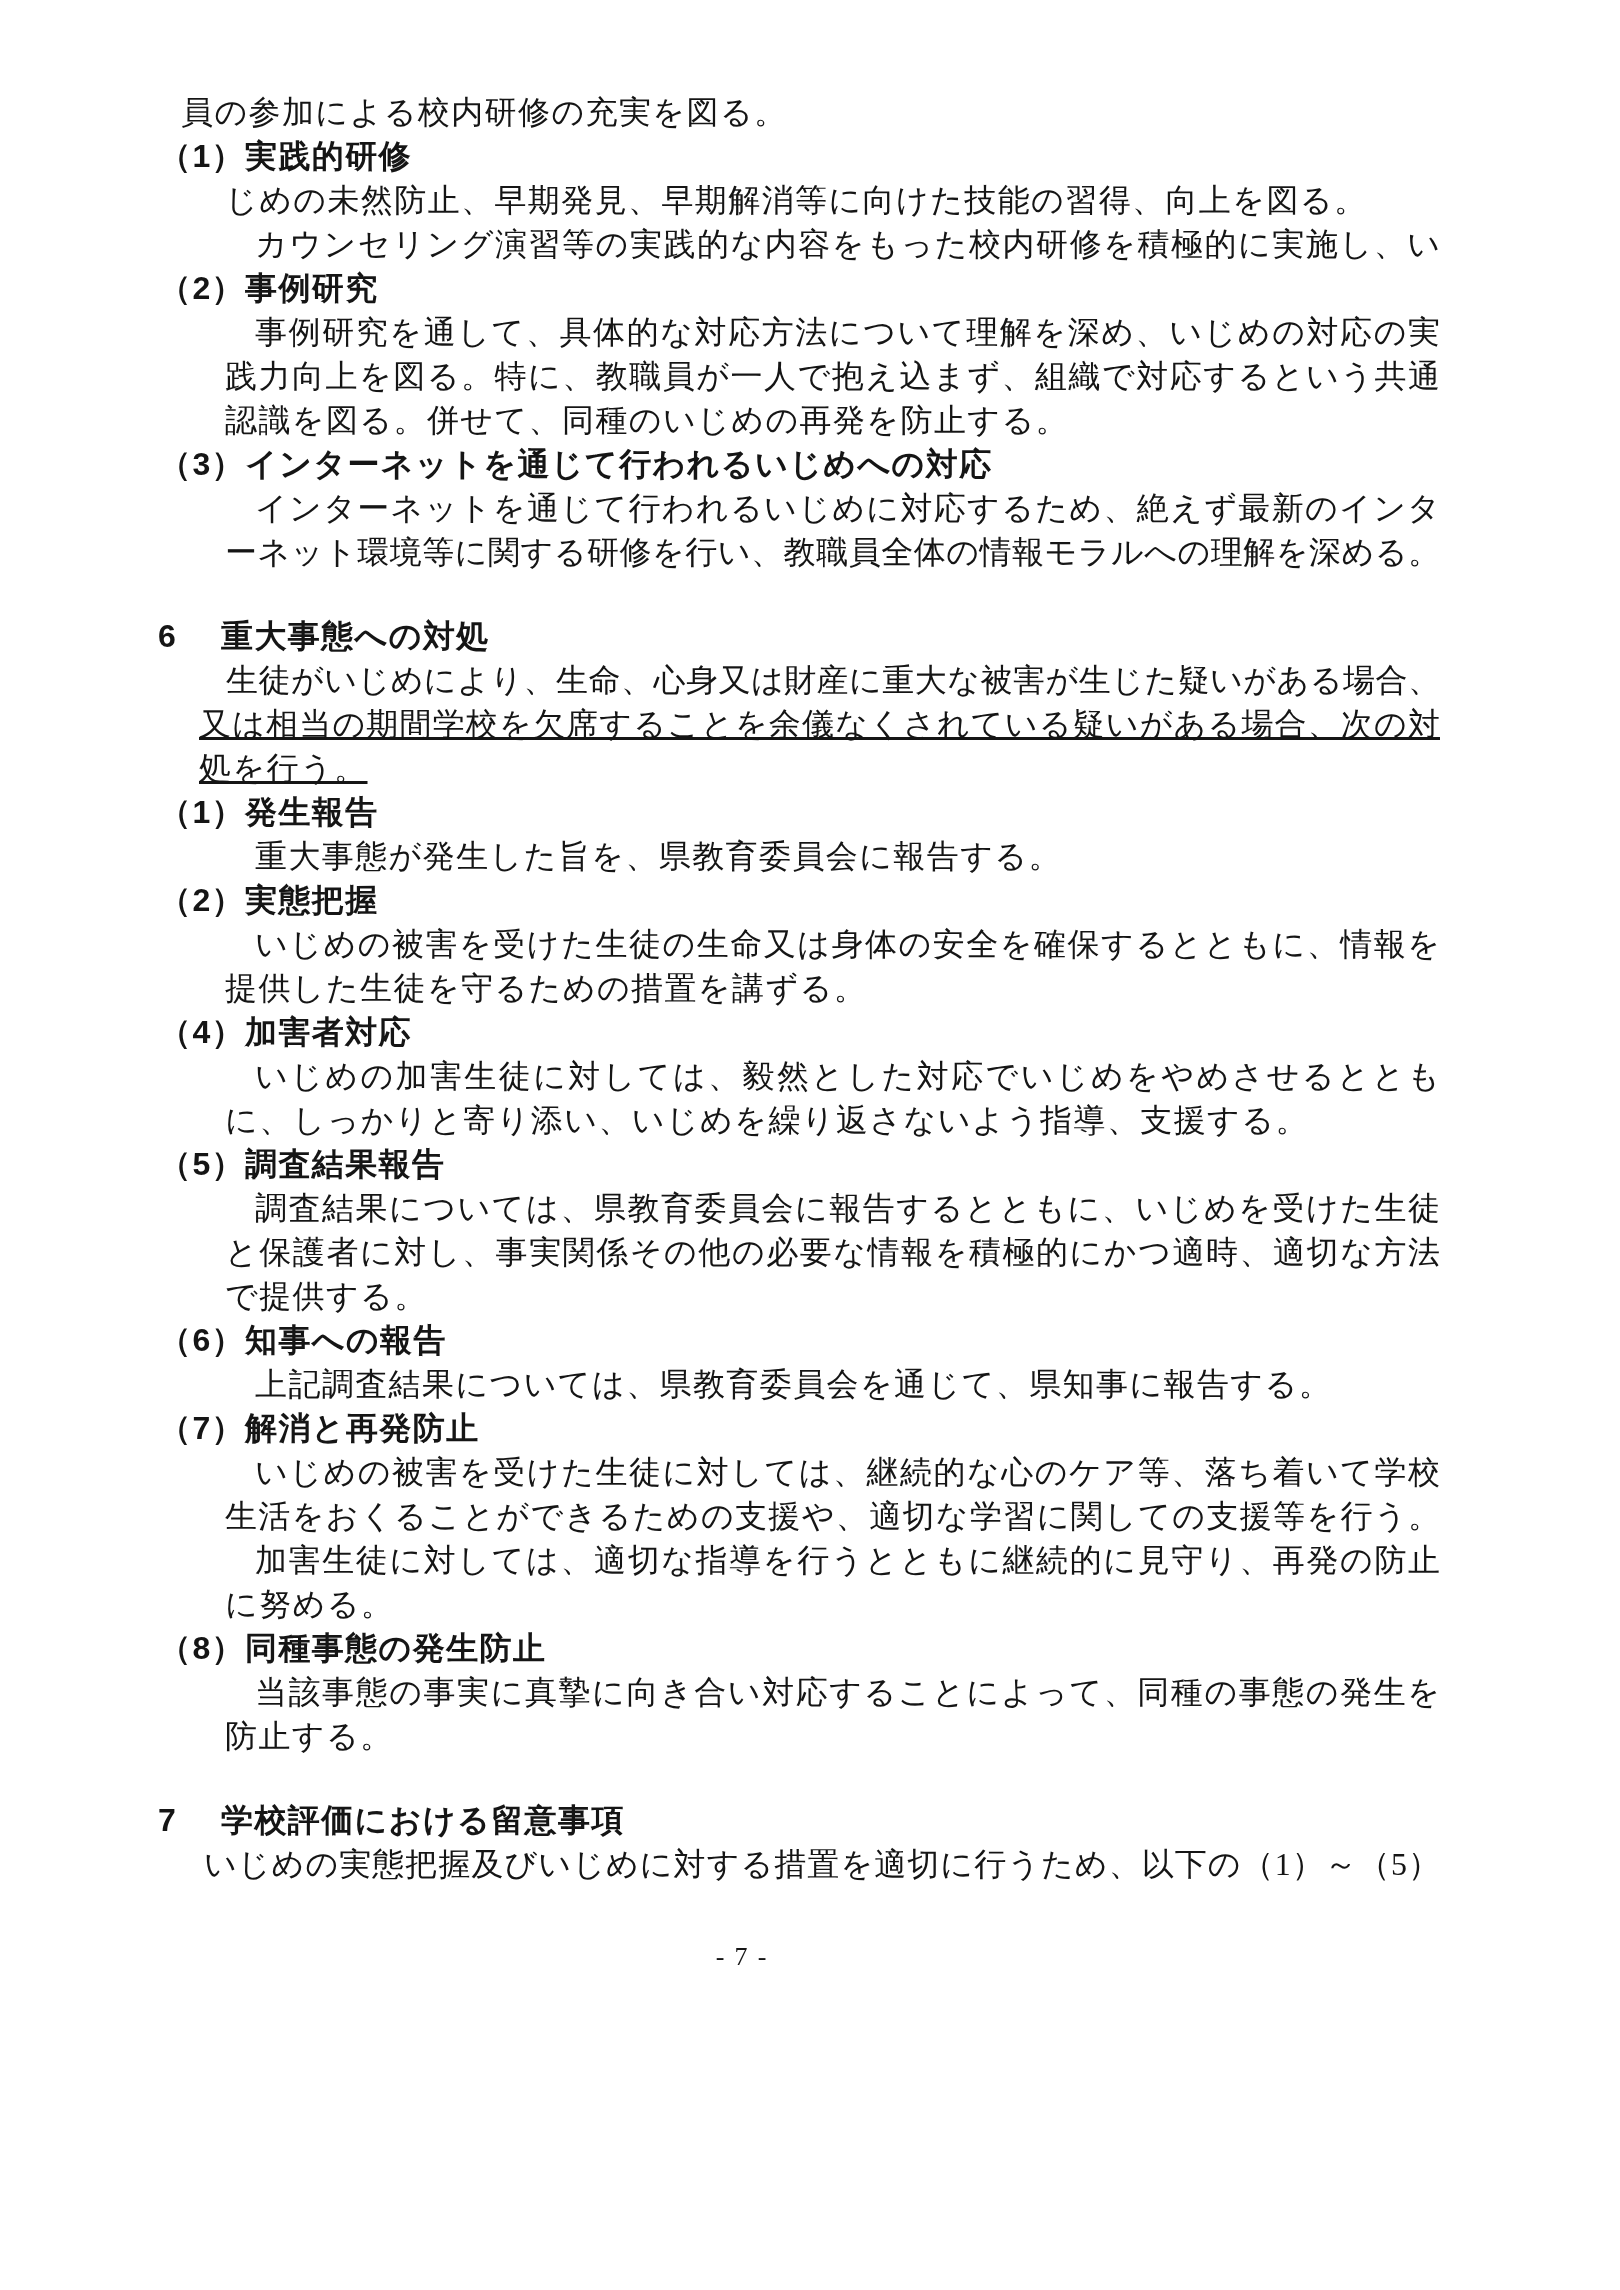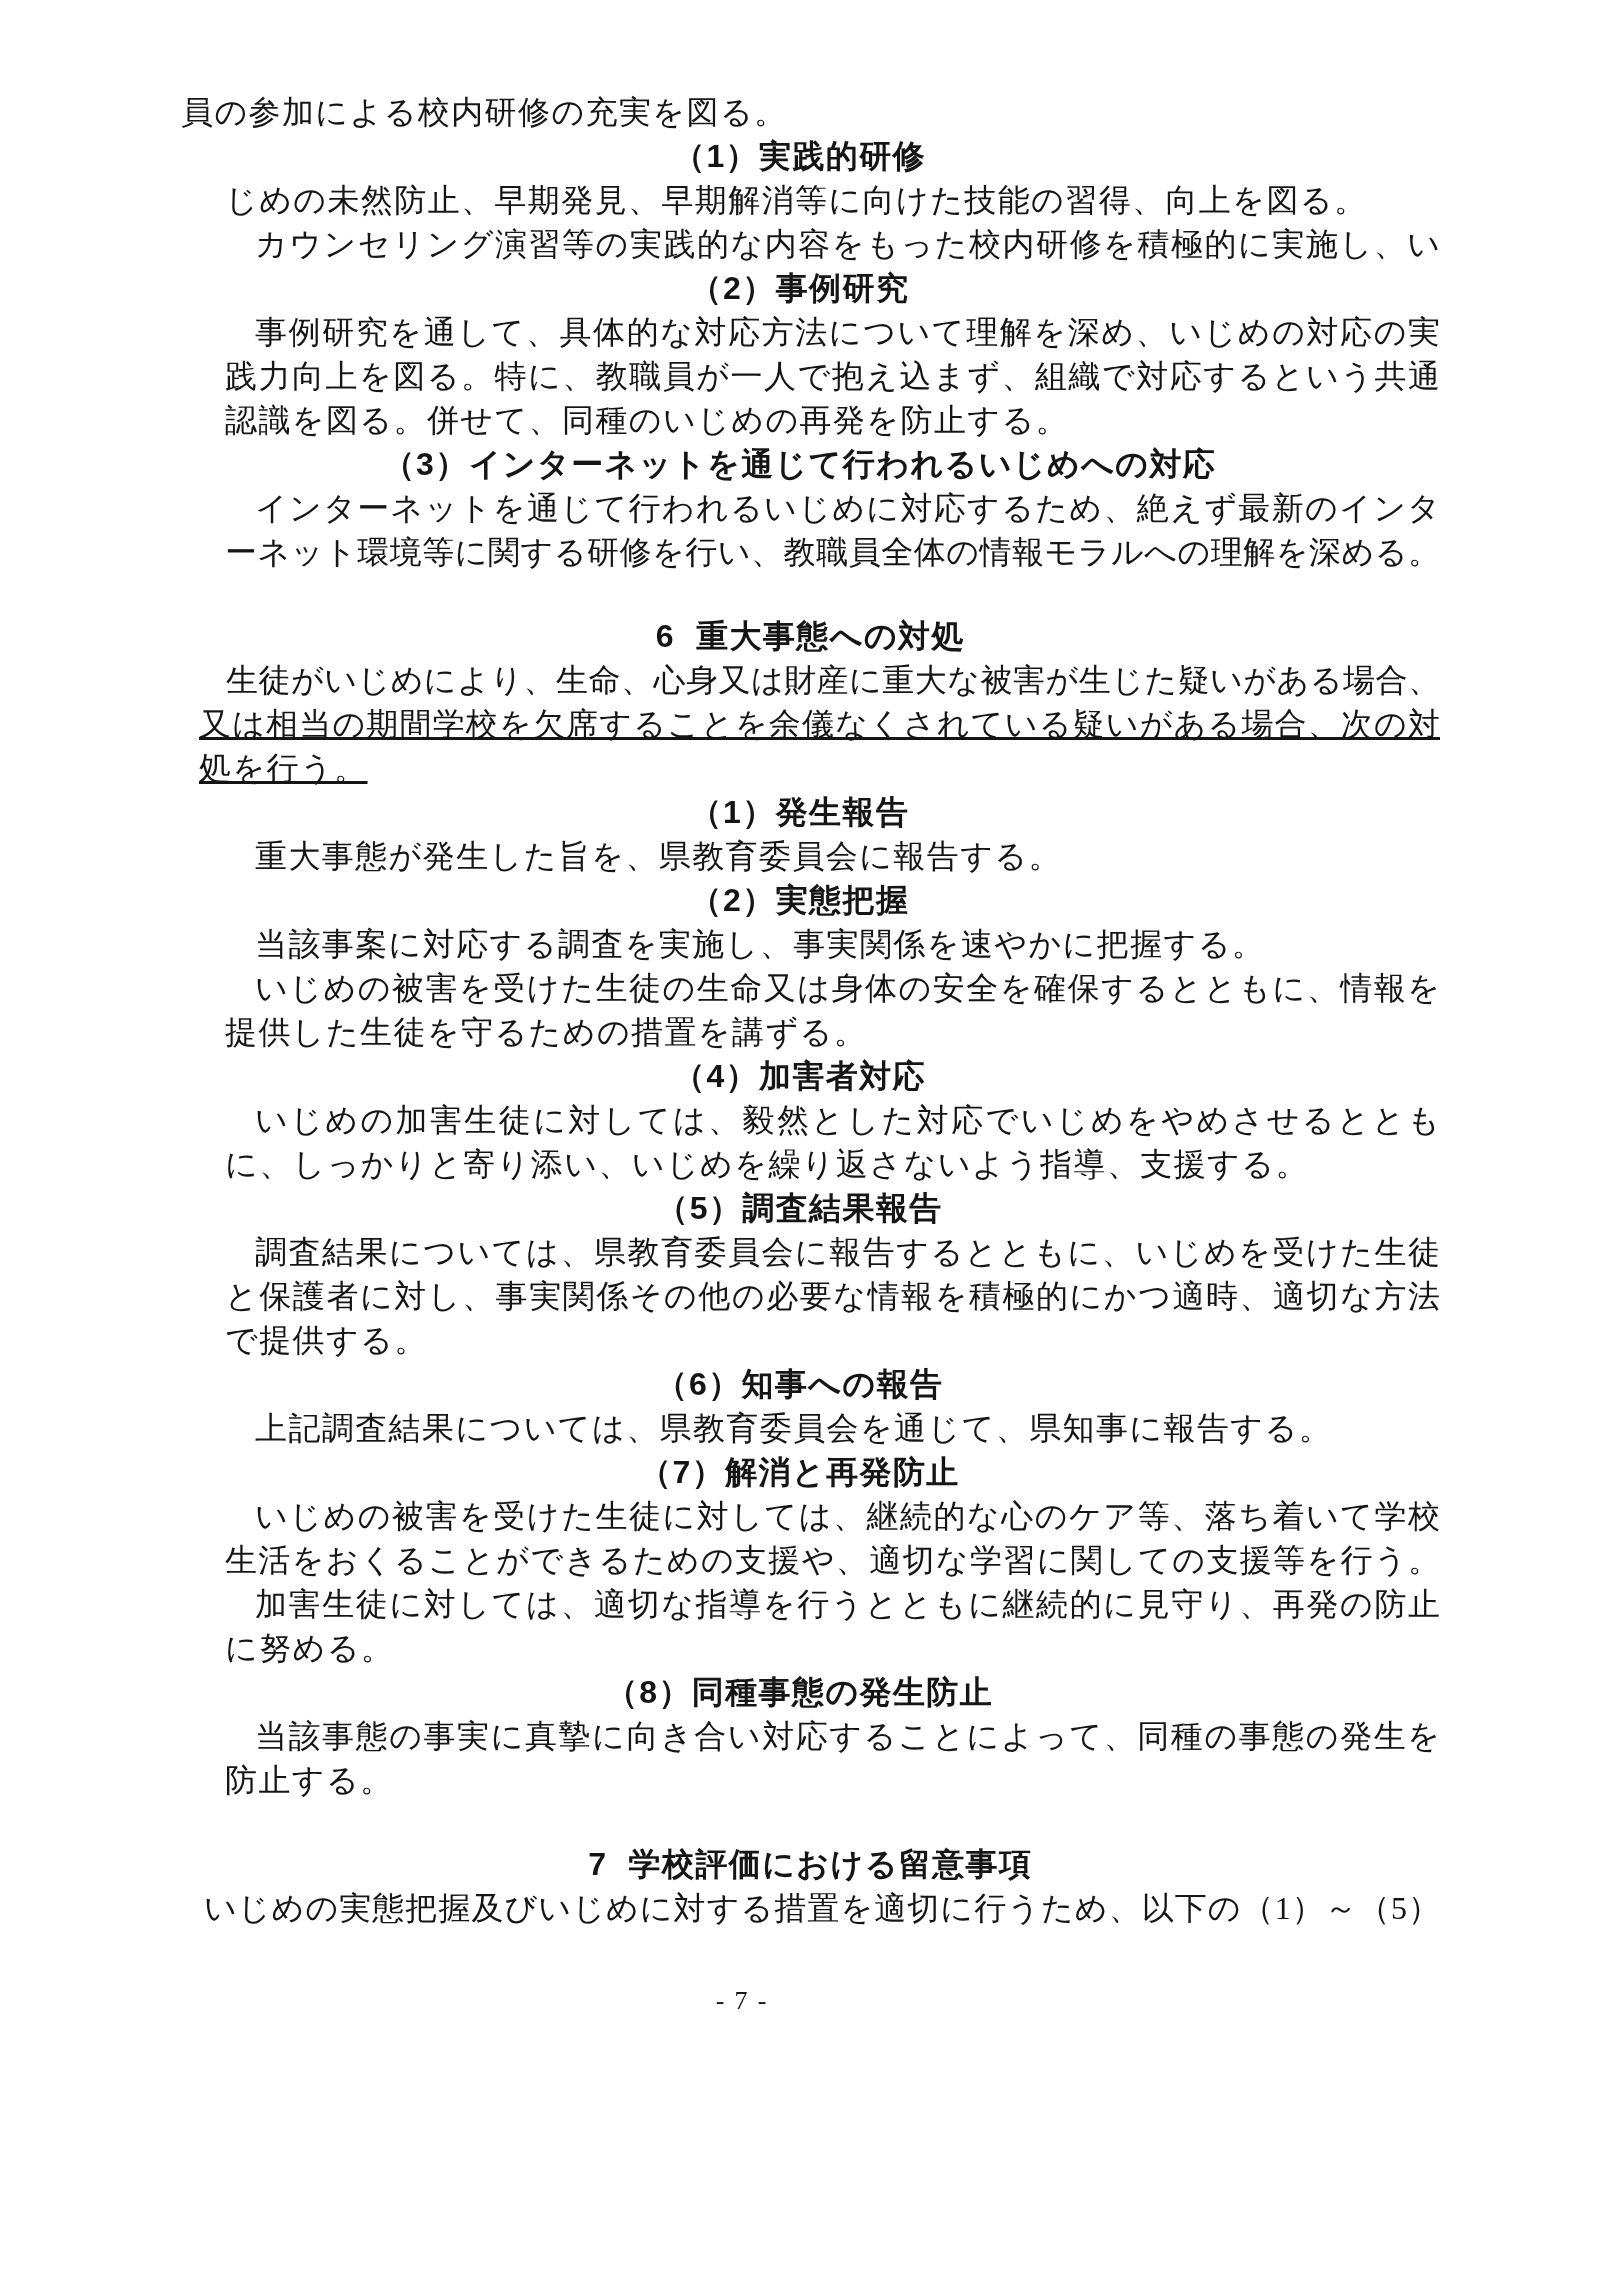--- a/index.html
+++ b/index.html
@@ -27,21 +27,20 @@
   .line.j {
     white-space: normal;
     letter-spacing: 0;
     text-align: justify;
     text-align-last: justify;
   }
   .l-gap { height: 40px; }
   .l-h, .l-hsec {
     font-family: "Liberation Sans", "DejaVu Sans", sans-serif;
     font-weight: 700;
-    text-align: center;
   }
   .l-h    { padding-left: 159px; }
   .l-hsec { padding-left: 158px; }
   .l-hsec .num { display: inline-block; width: 63px; letter-spacing: 0; }
   .l-hang { padding-left: 181px; }
   .l-b1   { padding-left: 255px; }
   .l-b    { padding-left: 225px; }
   .l-s1   { padding-left: 226px; }
   .l-s    { padding-left: 199px; text-decoration: underline; }
   .l-s7   { padding-left: 204px; }
@@ -73,21 +72,20 @@
       <div class="line l-b1 j">インターネットを通じて行われるいじめに対応するため、絶えず最新のインタ</div>
       <div class="line l-b j">ーネット環境等に関する研修を行い、教職員全体の情報モラルへの理解を深める。</div>
       <div class="l-gap"></div>
       <div class="line l-hsec"><span class="num">6</span><span>重大事態への対処</span></div>
       <div class="line l-s1 j">生徒がいじめにより、生命、心身又は財産に重大な被害が生じた疑いがある場合、</div>
       <div class="line l-s j">又は相当の期間学校を欠席することを余儀なくされている疑いがある場合、次の対</div>
       <div class="line l-s">処を行う。</div>
       <div class="line l-h">（1）発生報告</div>
       <div class="line l-b1">重大事態が発生した旨を、県教育委員会に報告する。</div>
       <div class="line l-h">（2）実態把握</div>
-      <div class="line l-b1">当該事案に対応する調査を実施し、事実関係を速やかに把握する。</div>
       <div class="line l-b1 j">いじめの被害を受けた生徒の生命又は身体の安全を確保するとともに、情報を</div>
       <div class="line l-b">提供した生徒を守るための措置を講ずる。</div>
       <div class="line l-h">（4）加害者対応</div>
       <div class="line l-b1 j">いじめの加害生徒に対しては、毅然とした対応でいじめをやめさせるととも</div>
       <div class="line l-b">に、しっかりと寄り添い、いじめを繰り返さないよう指導、支援する。</div>
       <div class="line l-h">（5）調査結果報告</div>
       <div class="line l-b1 j">調査結果については、県教育委員会に報告するとともに、いじめを受けた生徒</div>
       <div class="line l-b j">と保護者に対し、事実関係その他の必要な情報を積極的にかつ適時、適切な方法</div>
       <div class="line l-b">で提供する。</div>
       <div class="line l-h">（6）知事への報告</div>

